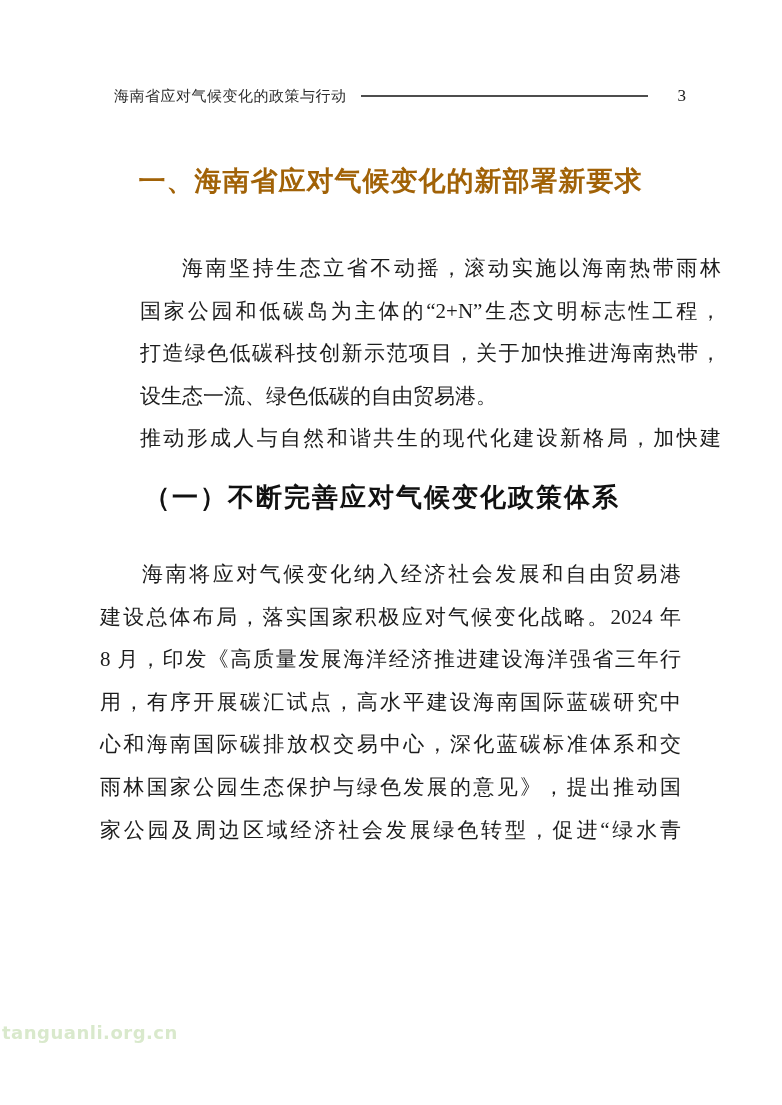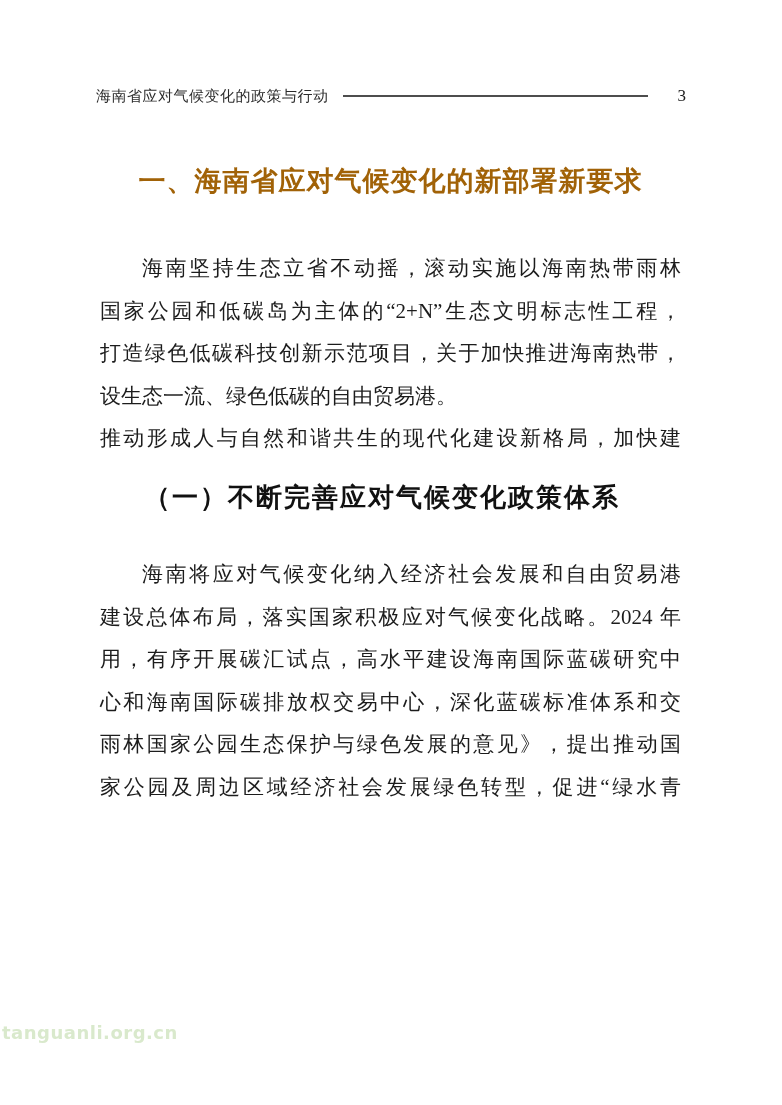--- a/index.html
+++ b/index.html
@@ -6,21 +6,21 @@
   .page{
     position:relative;
     width:782px;height:1105px;
     background:#ffffff;
     overflow:hidden;
     font-family:"Liberation Serif","DejaVu Serif",serif;
     color:#1c1c1c;
   }
   
   .header{
-    position:absolute;left:96px;right:96px;top:86px;
+    position:absolute;left:114px;right:96px;top:86px;
     display:flex;align-items:center;
     font-family:"Liberation Sans","DejaVu Sans",sans-serif;
     font-size:15px;color:#2b2b2b;
   }
   .header .running-title{white-space:nowrap;letter-spacing:0.5px;}
   .header .rule{flex:1;height:2px;background:#4d4d4d;margin-left:14px;margin-right:30px;}
   .header .pagenum{
     font-family:"Liberation Serif","DejaVu Serif",serif;
     font-size:17px;color:#1c1c1c;
   }
@@ -34,21 +34,21 @@
   }
   
   .para{position:absolute;left:100px;width:581px;}
   .para .line{
     font-size:21px;line-height:42.6px;
     text-align:justify;text-align-last:justify;
     white-space:normal;
   }
   .para .line.indent{text-indent:42px;}
   .para .line.last{text-align-last:left;}
-  #para1{top:247px;}
+  #para1{top:247px;margin-left:40px;}
   
   .subsection-title{
     position:absolute;left:100px;width:581px;top:483px;margin:0;
     font-family:"Liberation Serif","DejaVu Serif",serif;
     font-weight:700;font-size:26px;line-height:30px;
     letter-spacing:2px;text-indent:44px;color:#111;
   }
   #para2{top:553px;}
   
   .watermark{
@@ -77,20 +77,21 @@
     <div class="line">打造绿色低碳科技创新示范项目，关于加快推进海南热带，</div>
     <div class="line last">设生态一流、绿色低碳的自由贸易港。</div>
     <div class="line">推动形成人与自然和谐共生的现代化建设新格局，加快建</div>
   </div>
 
   <h2 class="subsection-title">（一）不断完善应对气候变化政策体系</h2>
 
   <div class="para" id="para2">
     <div class="line indent">海南将应对气候变化纳入经济社会发展和自由贸易港</div>
     <div class="line">建设总体布局，落实国家积极应对气候变化战略。2024 年</div>
+    <div class="line">8 月，印发《高质量发展海洋经济推进建设海洋强省三年行</div>
     <div class="line">用，有序开展碳汇试点，高水平建设海南国际蓝碳研究中</div>
     <div class="line">心和海南国际碳排放权交易中心，深化蓝碳标准体系和交</div>
     <div class="line">雨林国家公园生态保护与绿色发展的意见》，提出推动国</div>
     <div class="line">家公园及周边区域经济社会发展绿色转型，促进“绿水青</div>
   </div>
 
   <div class="watermark">tanguanli.org.cn</div>
 
 </div>
 

